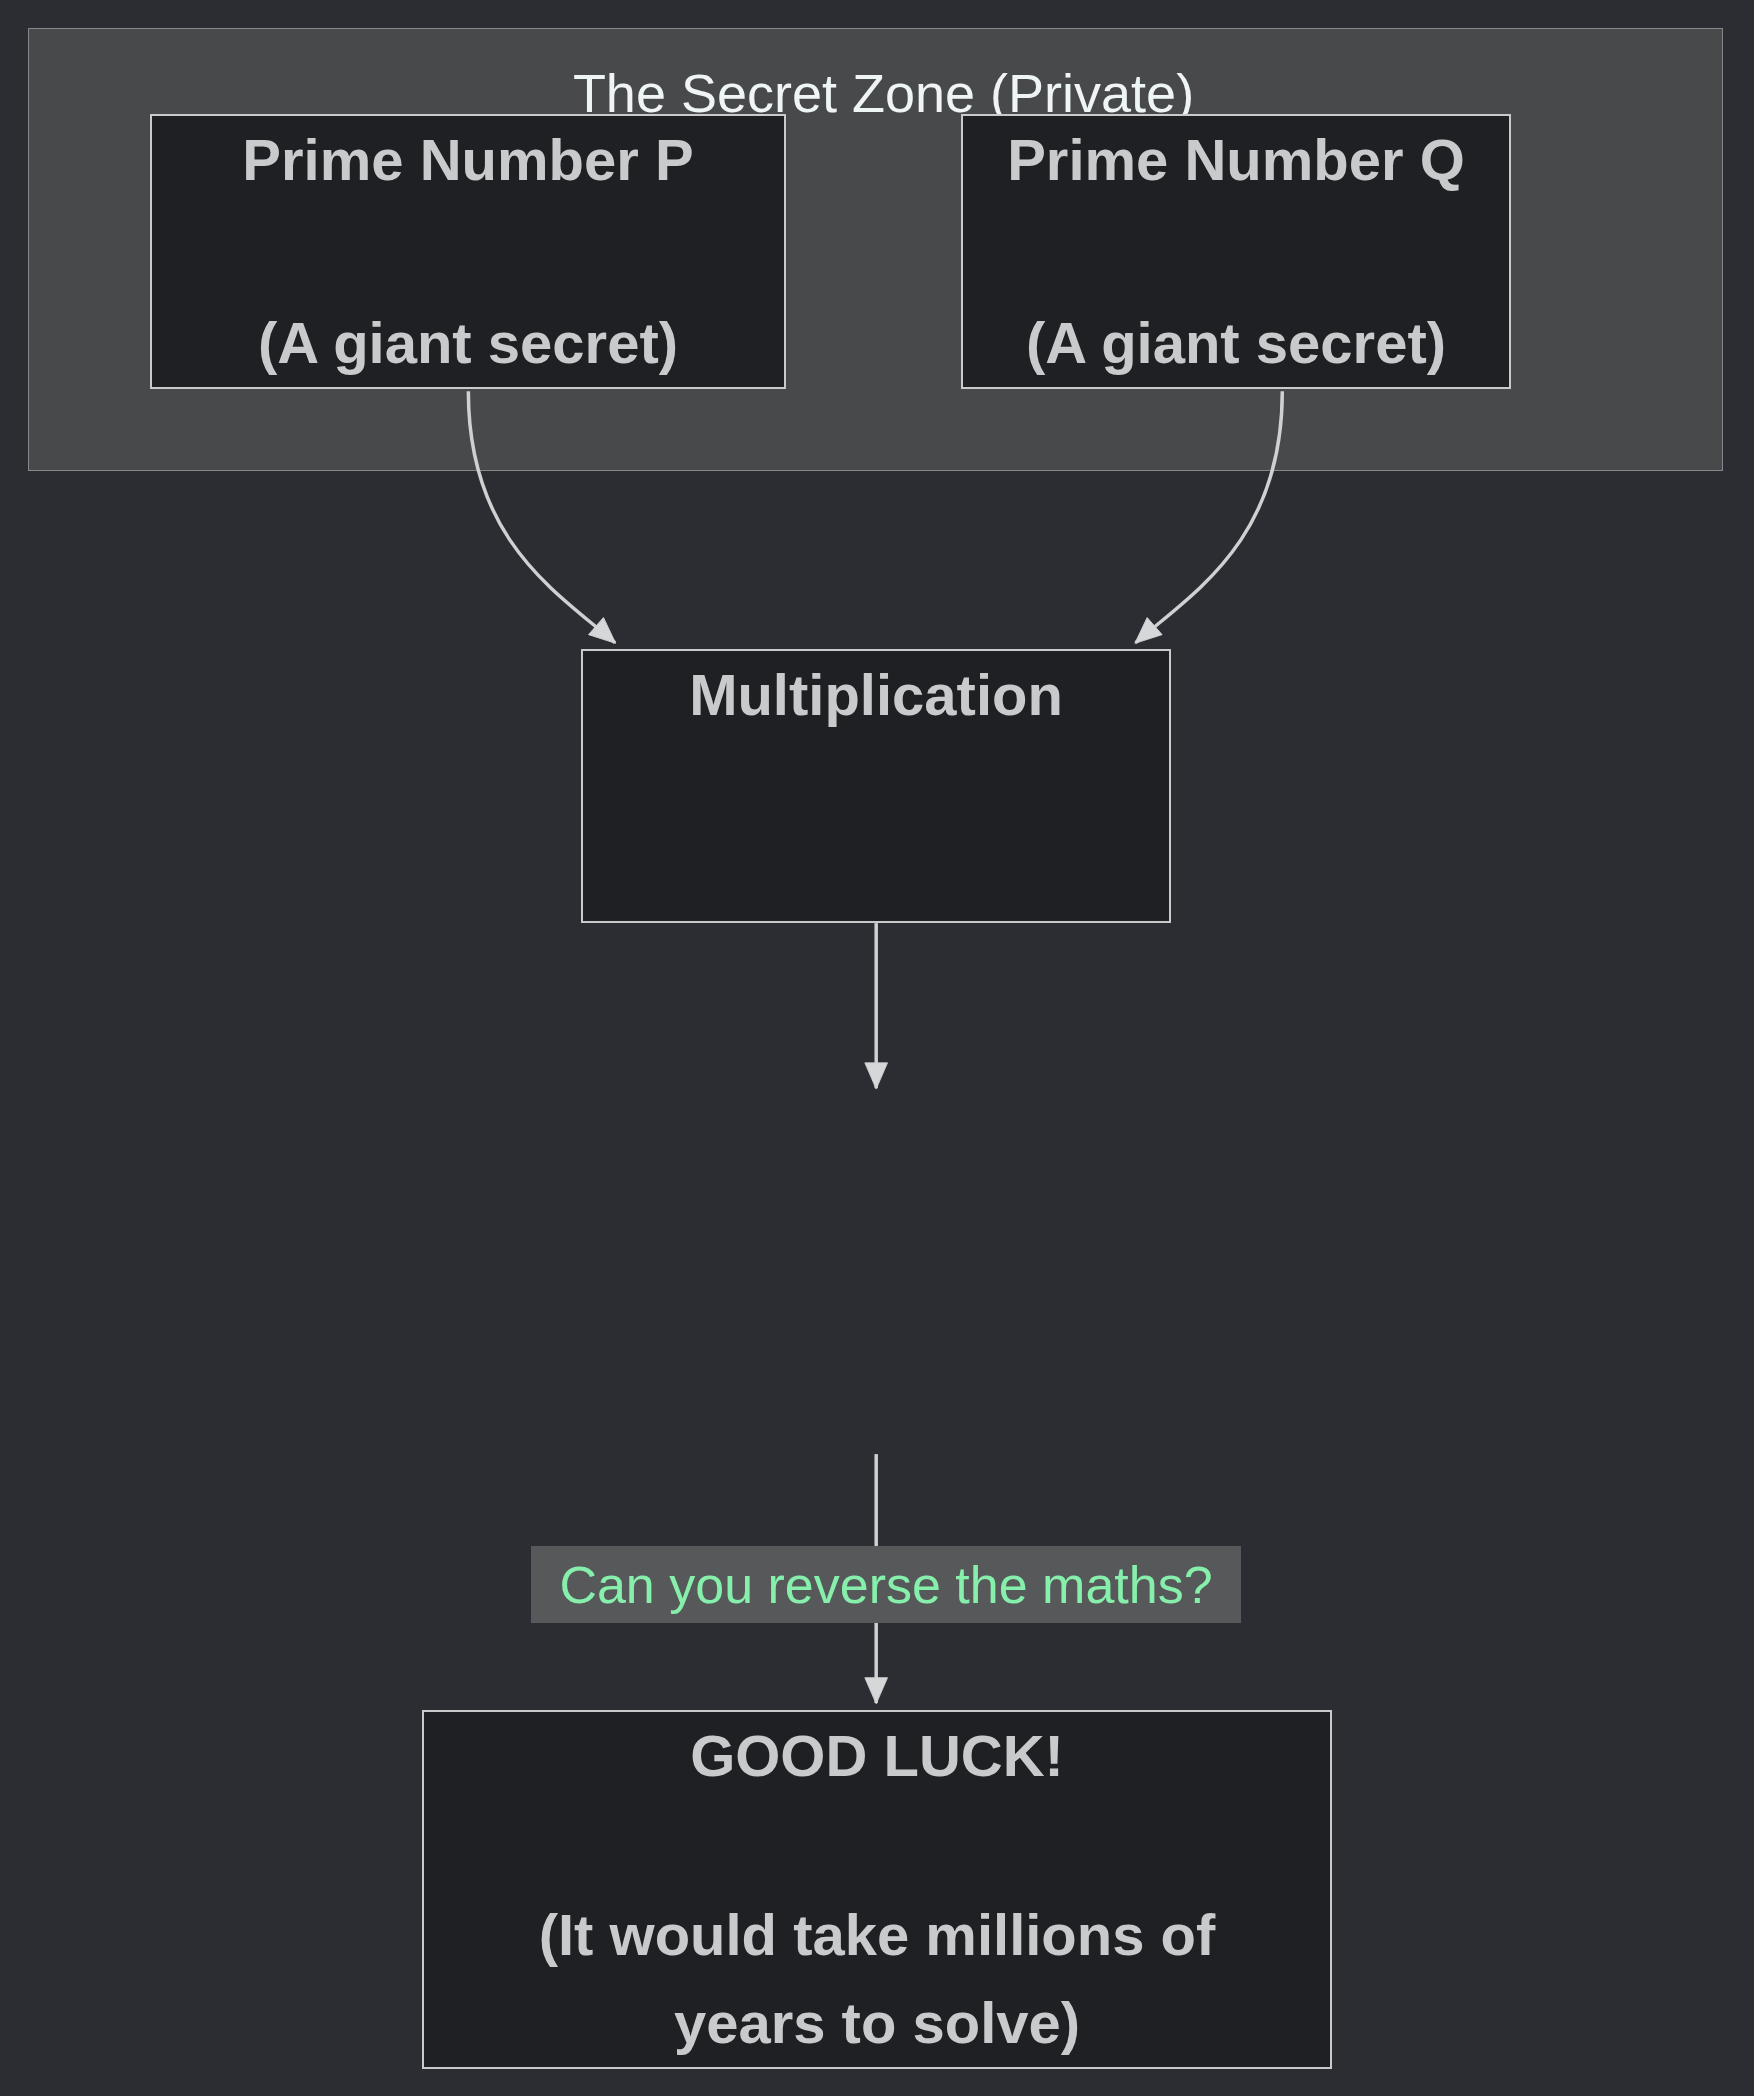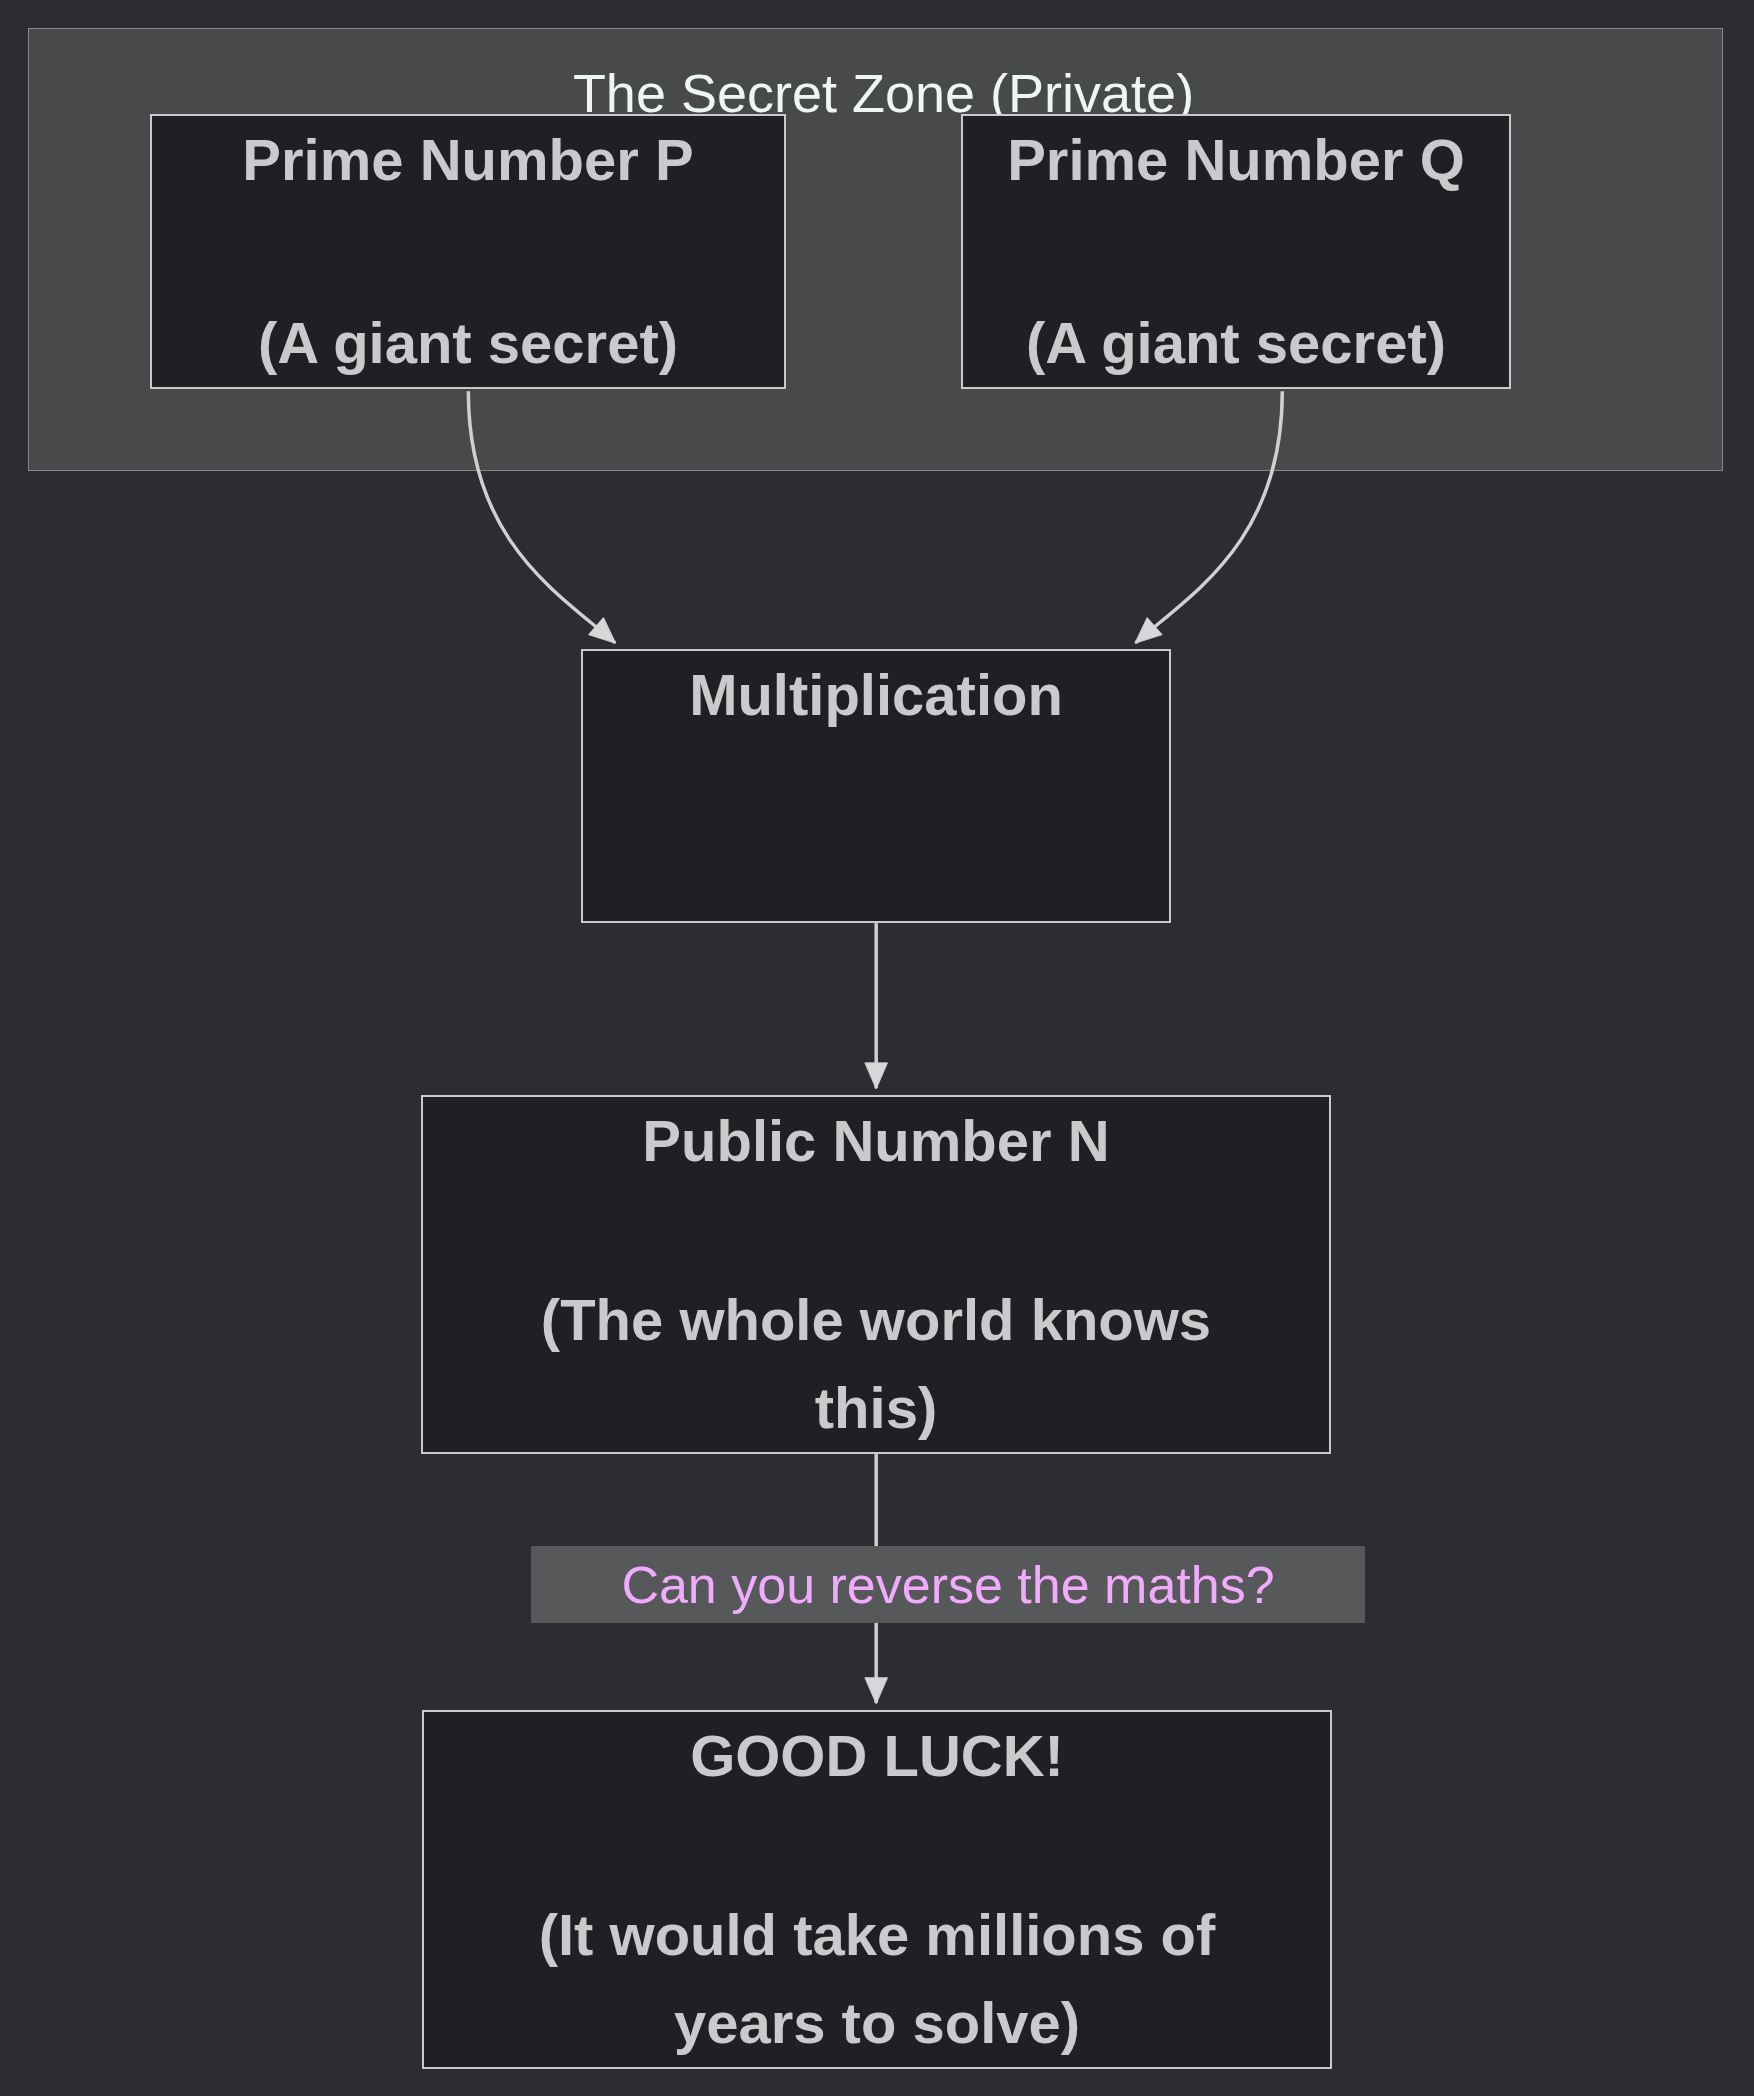--- a/index.html
+++ b/index.html
@@ -67,24 +67,24 @@
     left: 0;
     top: 0;
     width: 1755px;
     height: 2096px;
     pointer-events: none;
   }
   .edge-label {
     position: absolute;
     left: 531px;
     top: 1546px;
-    width: 834px;
+    width: 710px;
     height: 77px;
     background: #575859;
-    color: #f0abfc;
+    color: #86efac;
     font-size: 52px;
     font-weight: 400;
     display: flex;
     align-items: center;
     justify-content: center;
     text-align: center;
     box-sizing: border-box;
   }
 </style>
 </head>
@@ -115,24 +115,20 @@
 
   <div class="node node-q">
     <div class="node-title">Prime Number Q</div>
     <div class="node-subtitle">(A giant secret)</div>
   </div>
 
   <div class="node node-mult">
     <div class="node-title">Multiplication</div>
   </div>
 
-  <div class="node node-n">
-    <div class="node-title">Public Number N</div>
-    <div class="node-subtitle" style="max-width:681px;">(The whole world knows this)</div>
-  </div>
 
   <div class="node node-luck">
     <div class="node-title">GOOD LUCK!</div>
     <div class="node-subtitle" style="max-width:734px;">(It would take millions of years to solve)</div>
   </div>
 
   <div class="edge-label">Can you reverse the maths?</div>
 
 </div>
 

